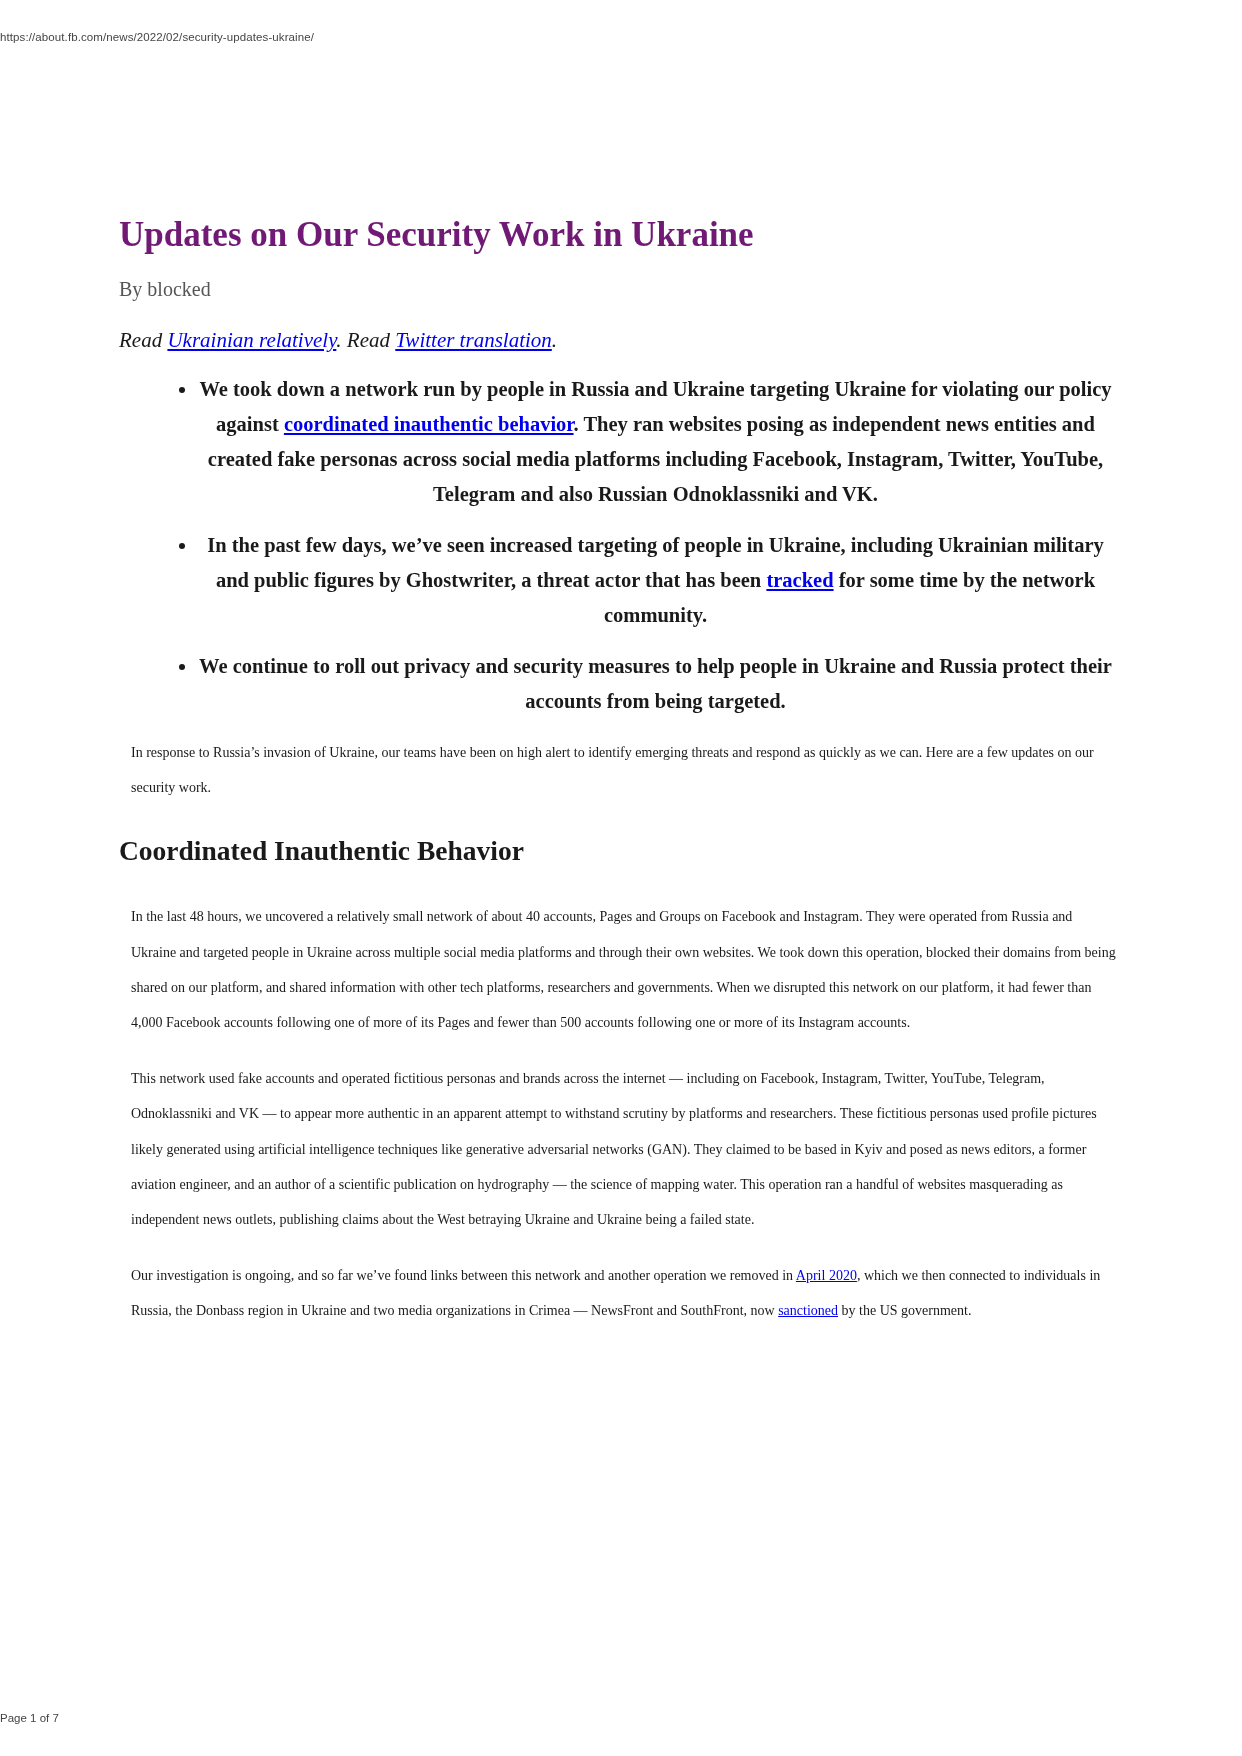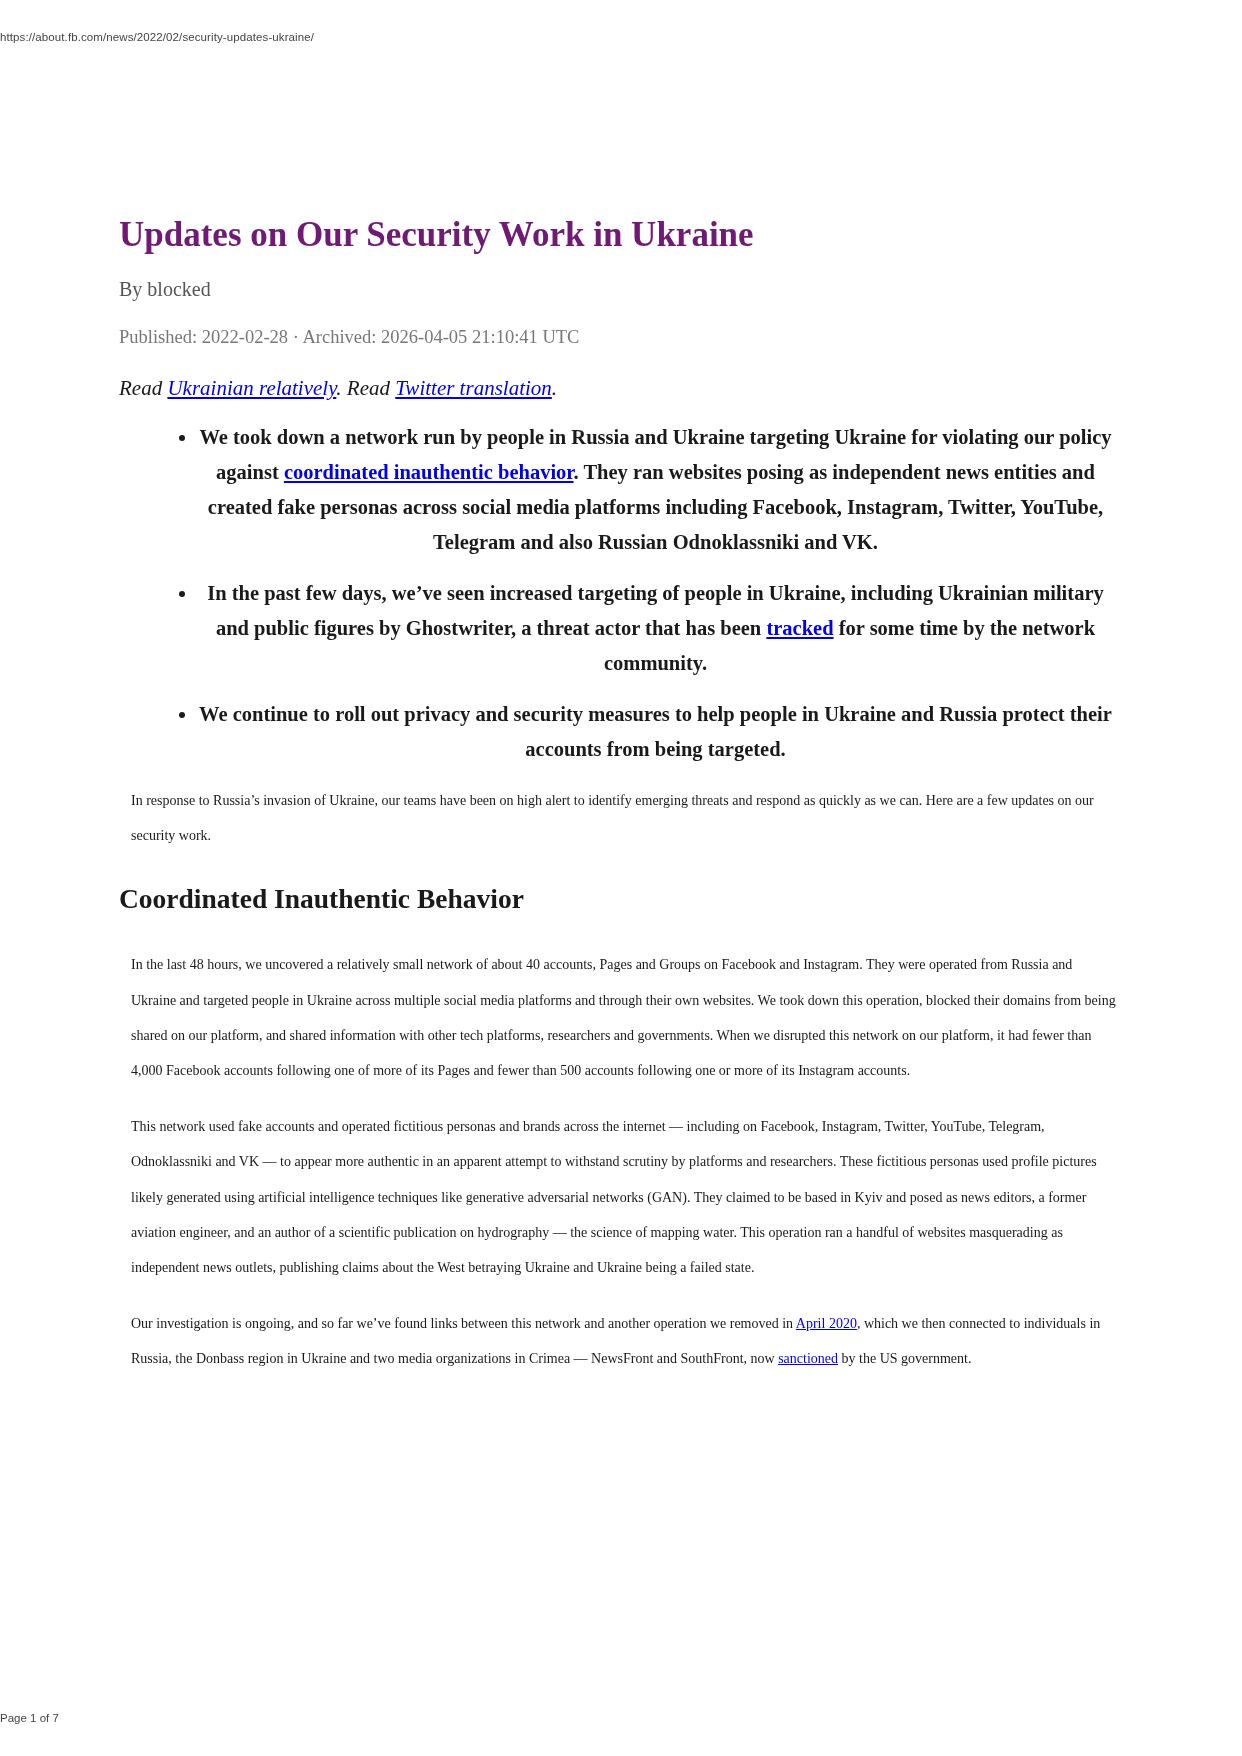--- a/index.html
+++ b/index.html
@@ -102,21 +102,20 @@
     }
   </style>
 </head>
 <body>
 
 <div class="url-header">https://about.fb.com/news/2022/02/security-updates-ukraine/</div>
 
 <div class="content">
   <h1>Updates on Our Security Work in Ukraine</h1>
   <div class="byline">By blocked</div>
-  <div class="meta">Published: 2022-02-28 · Archived: 2026-04-05 21:10:41 UTC</div>
 
   <div class="translations">
     <span>Read </span><a href="#">Ukrainian relatively</a><span>. Read </span><a href="#">Twitter translation</a><span>.</span>
   </div>
 
   <ul class="summary">
     <li>
       <span>We took down a network run by people in Russia and Ukraine targeting Ukraine for violating our policy against </span><a href="#">coordinated inauthentic behavior</a><span>. They ran websites posing as independent news entities and created fake personas across social media platforms including Facebook, Instagram, Twitter, YouTube, Telegram and also Russian Odnoklassniki and VK.</span>
     </li>
     <li>

